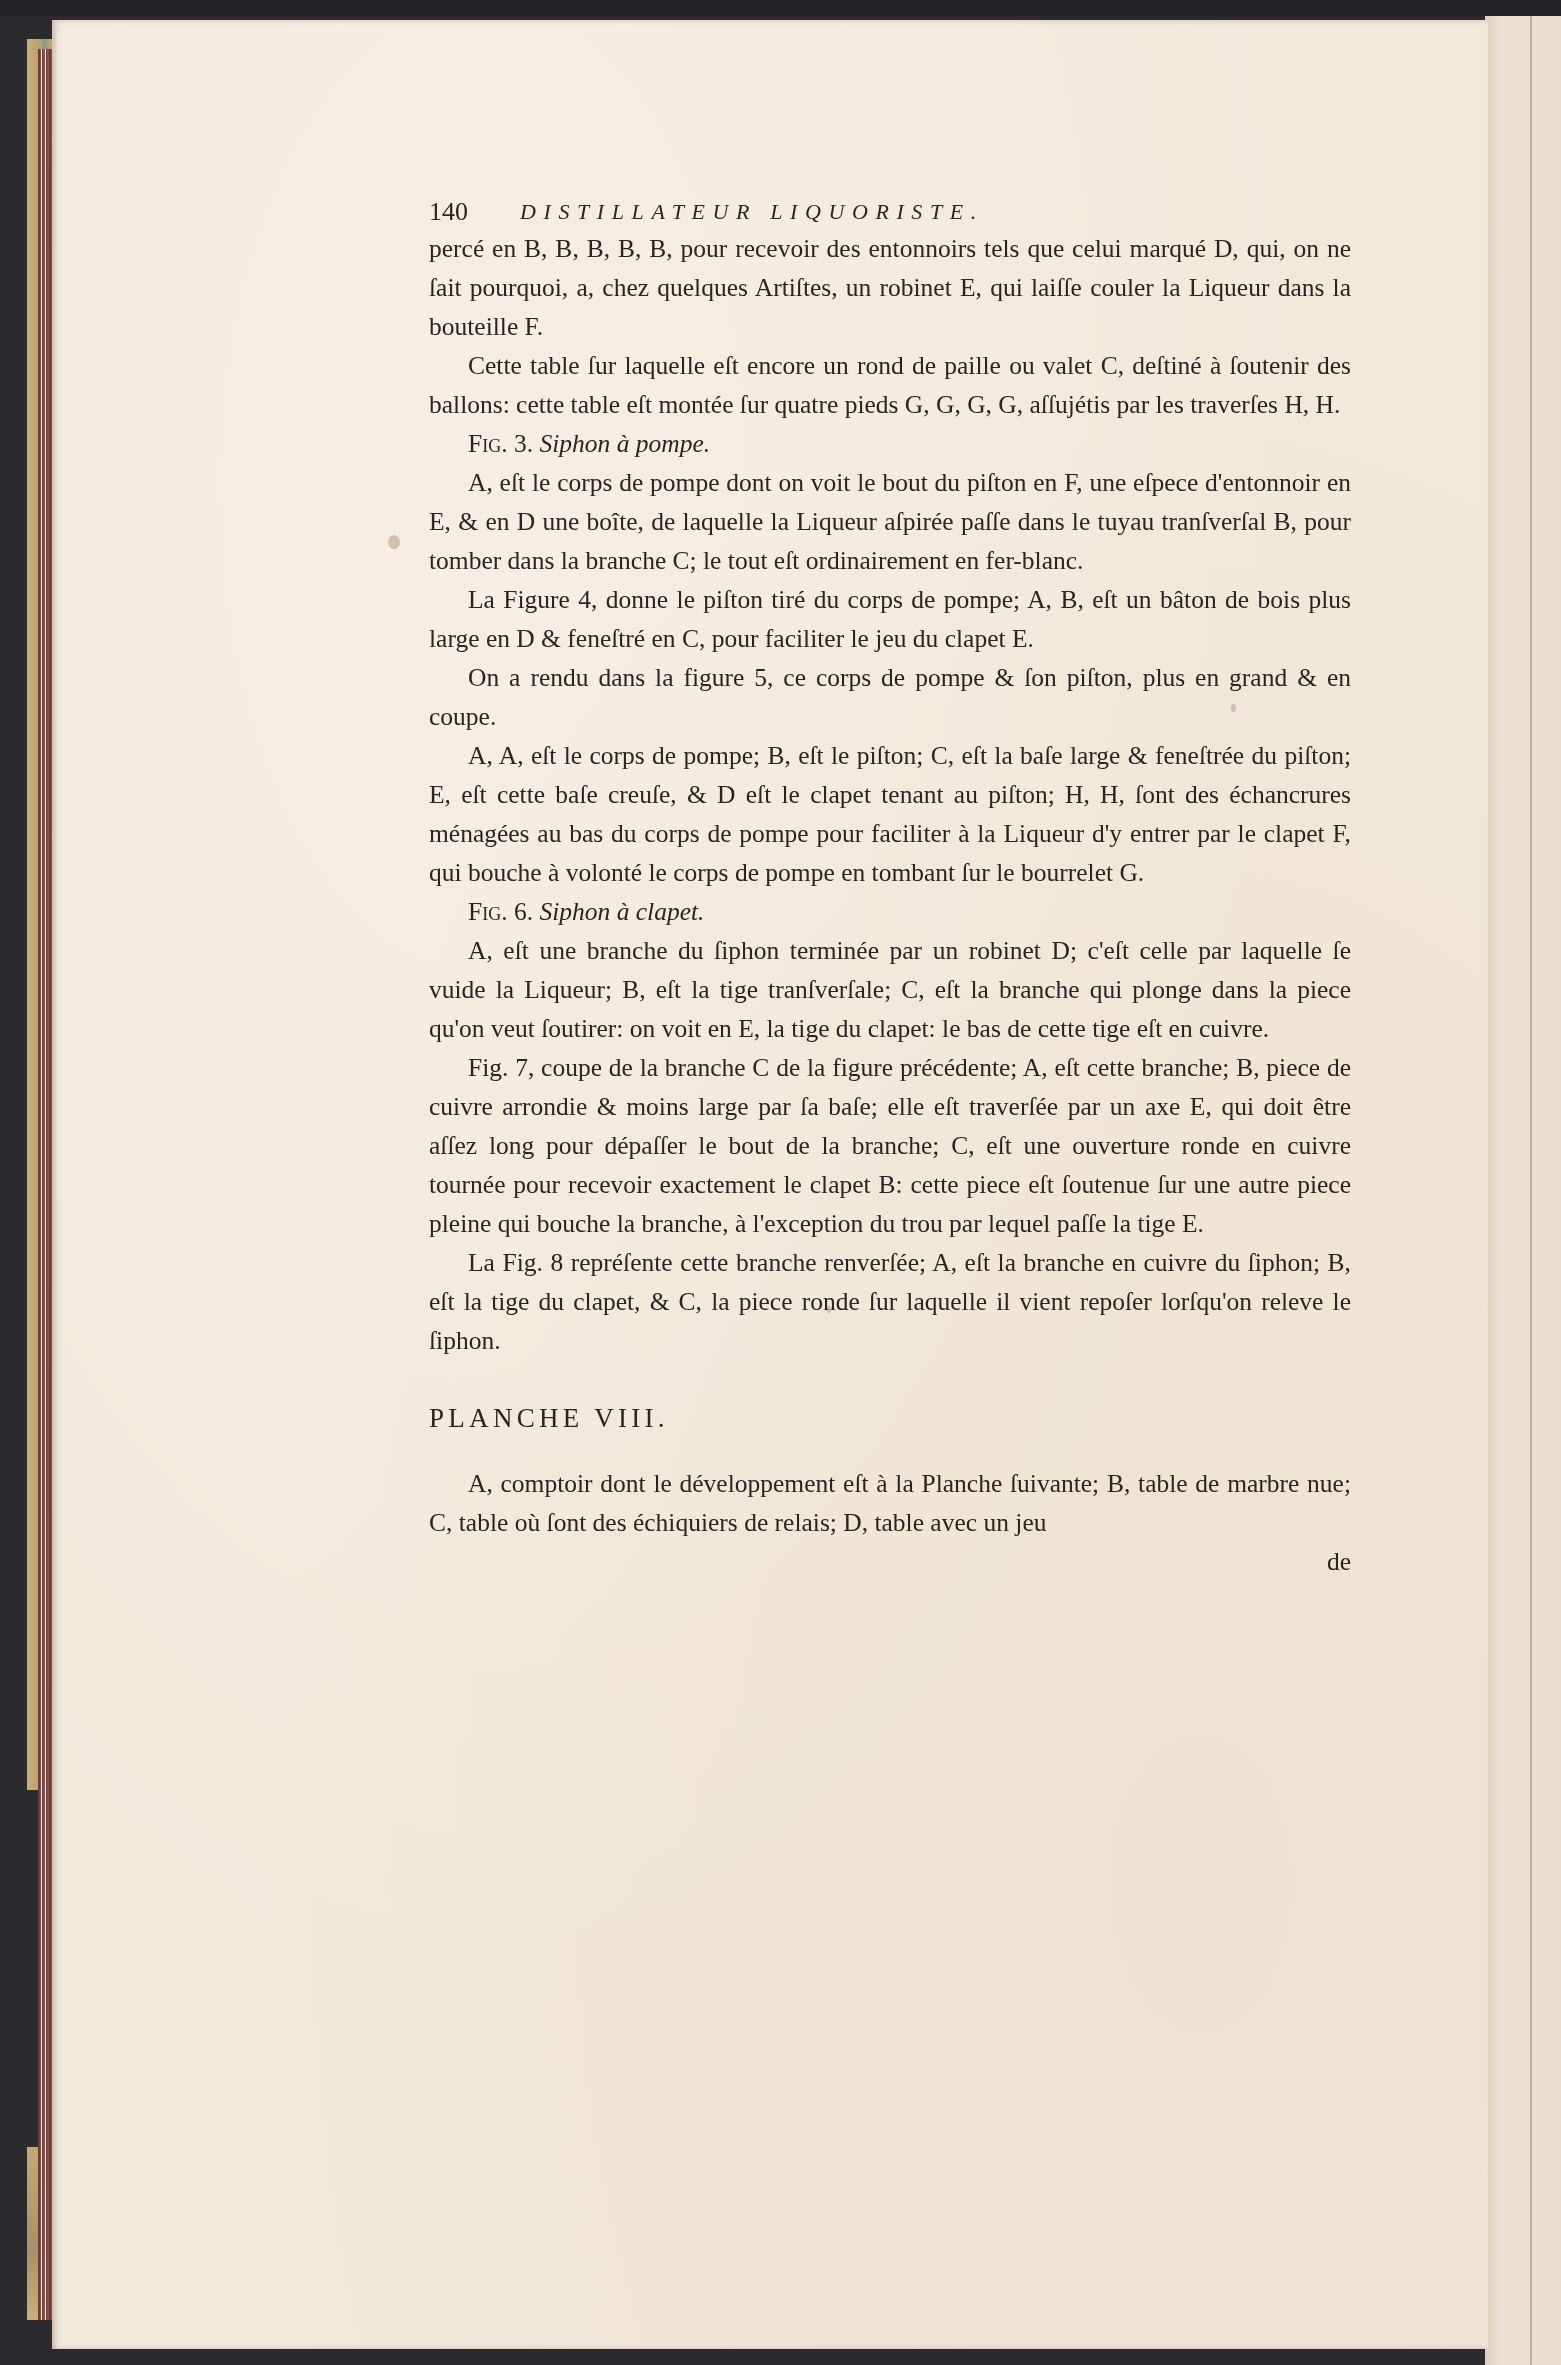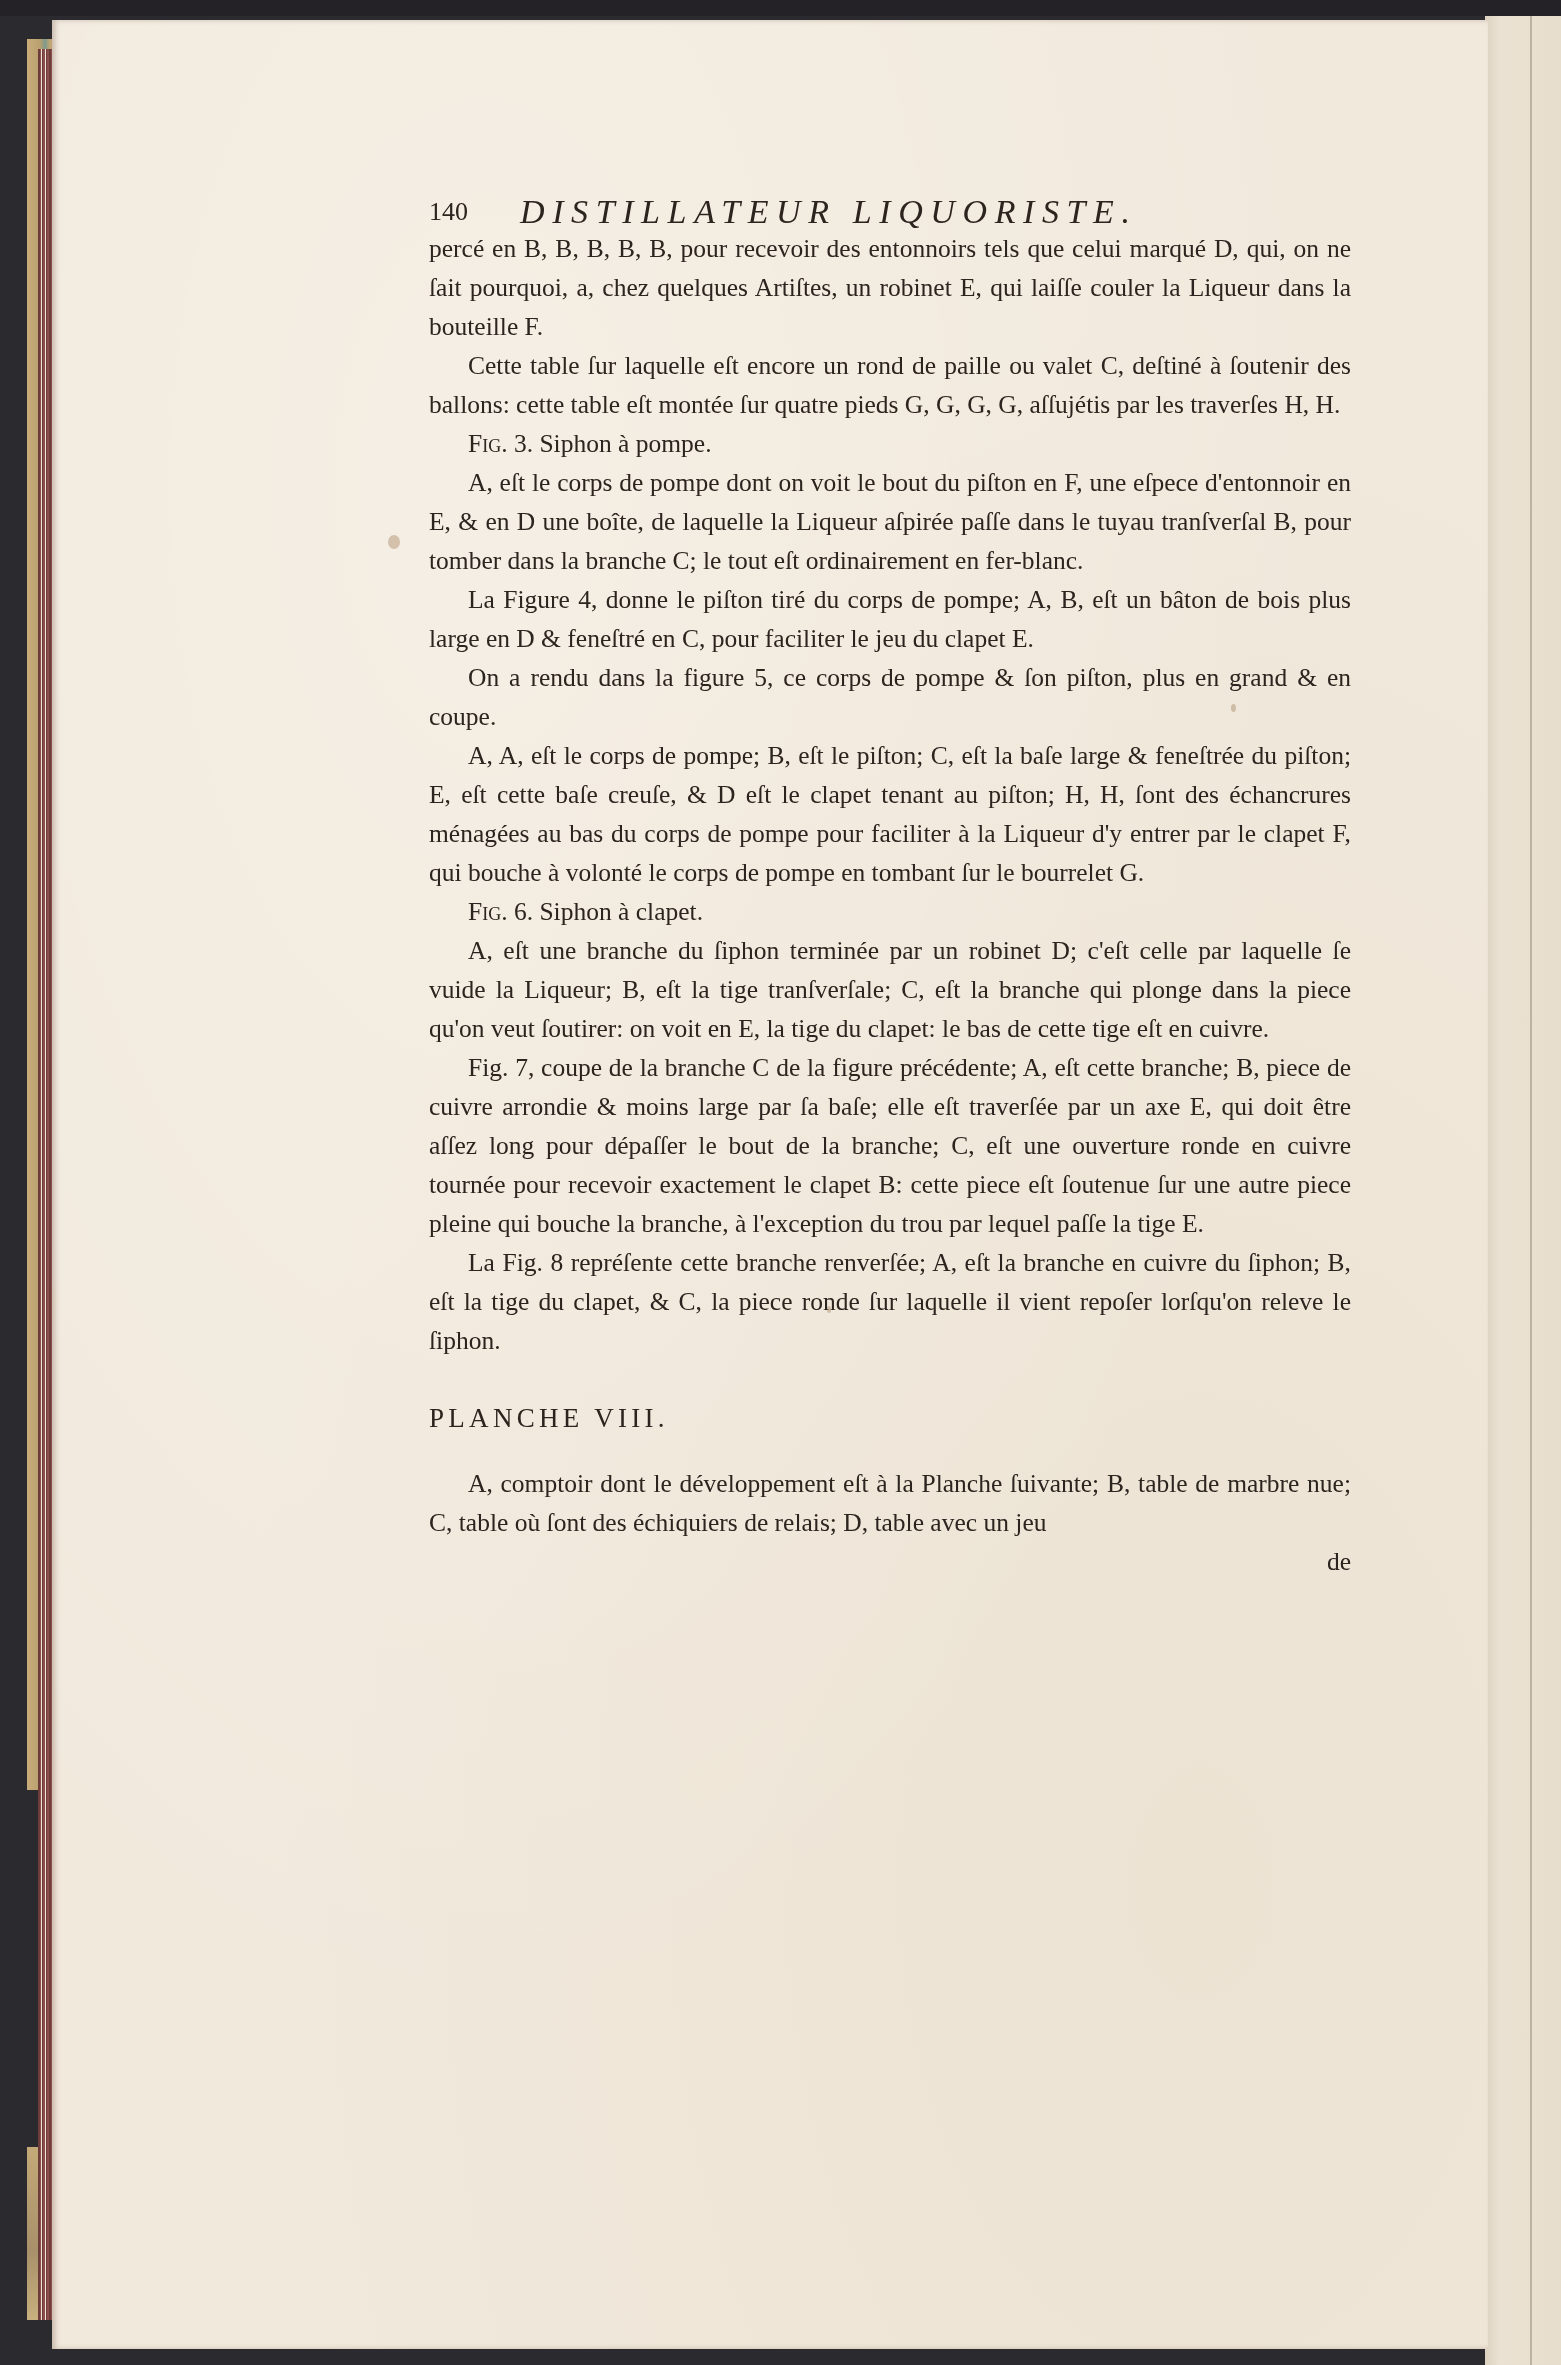--- a/index.html
+++ b/index.html
@@ -45,27 +45,27 @@
       color: #2c241e;
       font-size: 25.5px;
       line-height: 39px;
     }
     .running-head {
       display: flex; align-items: flex-start; height: 34px; line-height: 34px;
       margin-bottom: 0;
     }
     .page-number { font-size: 26px; width: 65px; }
     .head-title {
-      font-style: italic; font-size: 34px; letter-spacing: 7.6px;
+      font-style: italic; font-size: 22px; letter-spacing: 7.6px;
       margin-left: 26px;
     }
     p { margin: 0; text-align: justify; text-align-last: left; }
     .indent { text-indent: 39px; }
     .noindent { text-indent: 0; }
-    .it { }
+    .it { font-style: italic; }
     .sc { font-variant: small-caps; }
     .plate-title {
       text-align: left; font-size: 27px; letter-spacing: 4.3px;
       margin-top: 39px; margin-bottom: 26px;
     }
     .plate-subtitle {
       text-align: center; font-style: italic; font-size: 26px; word-spacing: 13px;
       margin-bottom: 28px;
     }
     .catchword { text-align: right; }

